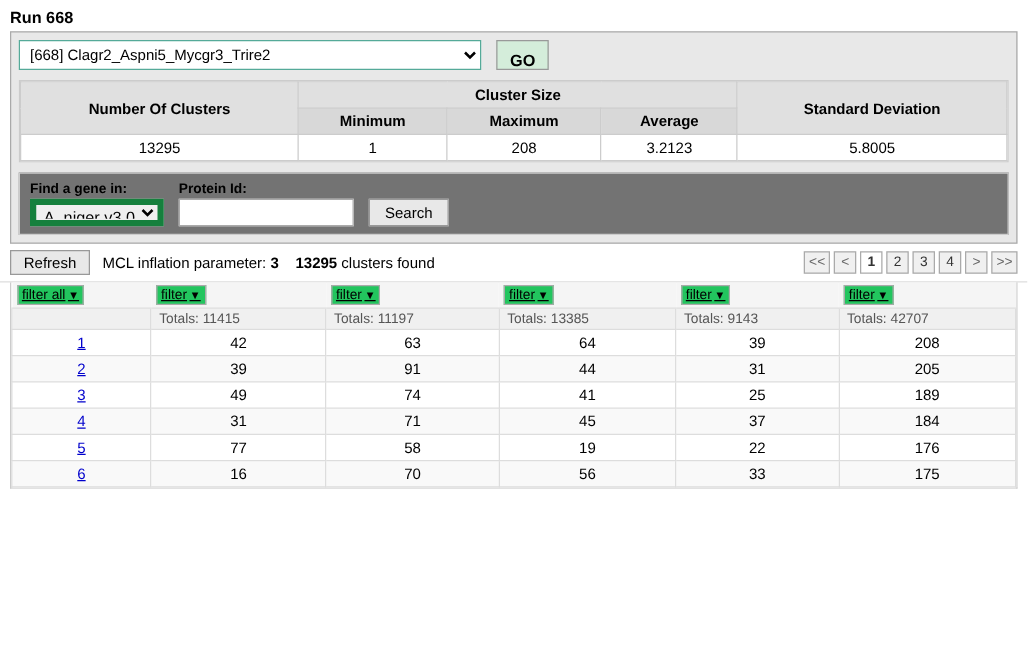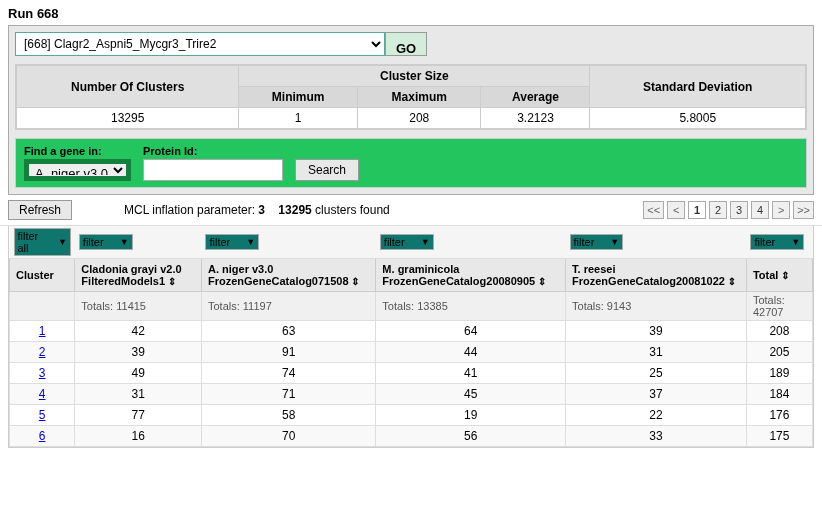--- a/index.html
+++ b/index.html
@@ -21,21 +21,21 @@
       background: #e8e8e8;
       padding: 6px;
     }
     .run-label {
       font-size: 11px;
       margin-bottom: 3px;
     }
     .run-row {
       display: flex;
       align-items: center;
-      gap: 0;
+      gap: 12px;
       margin-bottom: 8px;
     }
     .run-select {
       width: 370px;
       height: 24px;
       border: 1px solid #5a9;
       background: #fff;
       padding: 2px 4px;
       font-size: 12px;
       color: #000;
@@ -68,21 +68,21 @@
     }
     .stats-table td {
       border: 1px solid #ccc;
       padding: 3px 8px;
       text-align: center;
     }
     .stats-table .col-header-row th {
       background: #d8d8d8;
     }
     .find-section {
-      background: #22c55e;
+      background: #737373;
       border: 1px solid #ccc;
       padding: 6px 8px;
       display: flex;
       align-items: center;
       gap: 12px;
     }
     .find-label {
       font-size: 11px;
       font-weight: bold;
       margin-bottom: 2px;
@@ -122,21 +122,20 @@
     }
     .refresh-button {
       background: #e8e8e8;
       border: 1px solid #999;
       padding: 2px 10px;
       font-size: 12px;
       cursor: pointer;
     }
     .mcl-info {
       font-size: 12px;
-      margin-left: 42px;
     }
     .pagination {
       display: flex;
       align-items: center;
       gap: 3px;
       margin-left: auto;
     }
     .page-btn {
       border: 1px solid #aaa;
       background: #f0f0f0;
@@ -170,25 +169,26 @@
     }
     .filter-row td {
       padding: 2px 4px;
       border-bottom: 1px solid #ddd;
       background: #f5f5f5;
     }
     .filter-btn {
       display: inline-flex;
       align-items: center;
       border: 1px solid #aaa;
-      background: #0f766e;
+      background: #22c55e;
       font-size: 11px;
       padding: 1px 3px;
       cursor: pointer;
-      gap: 16px;
+      gap: 2px;
+      text-decoration: underline;
     }
     .filter-arrow {
       font-size: 9px;
     }
     .data-table th {
       background: #e8e8e8;
       border: 1px solid #ccc;
       padding: 4px 6px;
       text-align: left;
       font-weight: bold;
@@ -331,28 +331,20 @@
           </span>
         </td>
         <td>
           <span class="filter-btn">
             <span>filter</span>
             <span class="filter-arrow">▼</span>
           </span>
         </td>
       </tr>
 
-      <tr>
-        <th>Cluster</th>
-        <th class="sortable">Cladonia grayi v2.0 FilteredModels1</th>
-        <th class="sortable">A. niger v3.0 FrozenGeneCatalog071508</th>
-        <th class="sortable">M. graminicola FrozenGeneCatalog20080905</th>
-        <th class="sortable">T. reesei FrozenGeneCatalog20081022</th>
-        <th class="sortable">Total</th>
-      </tr>
 
       <tr class="totals-row">
         <td></td>
         <td>Totals: 11415</td>
         <td>Totals: 11197</td>
         <td>Totals: 13385</td>
         <td>Totals: 9143</td>
         <td>Totals: 42707</td>
       </tr>
     </thead>

